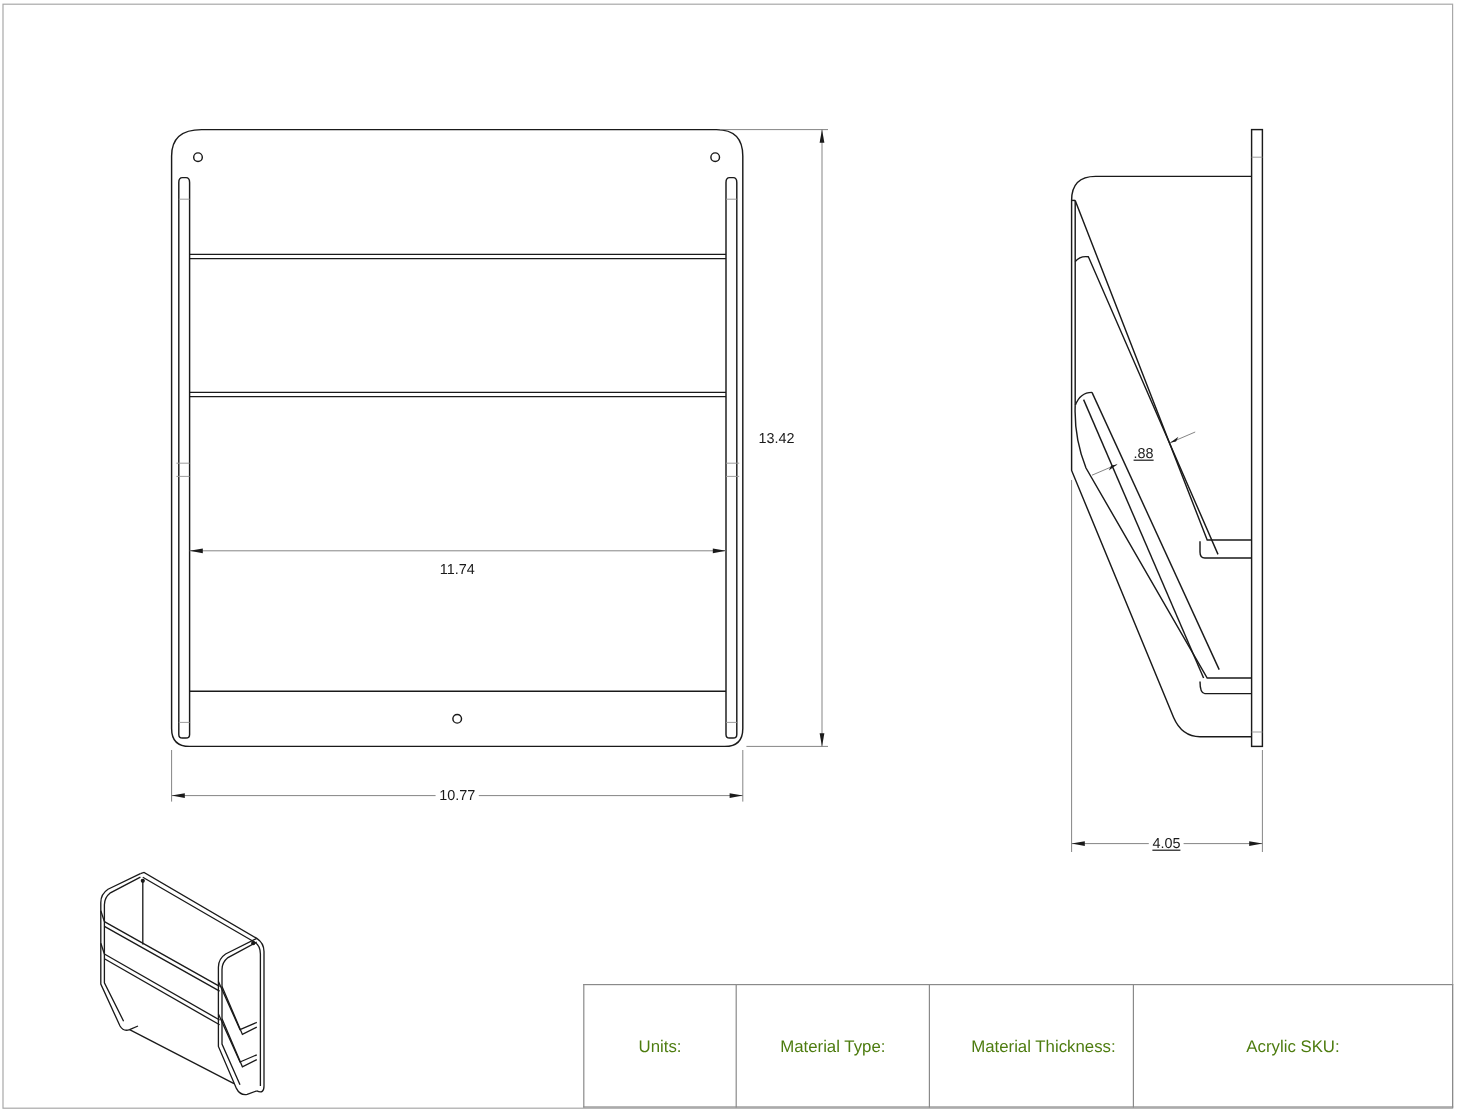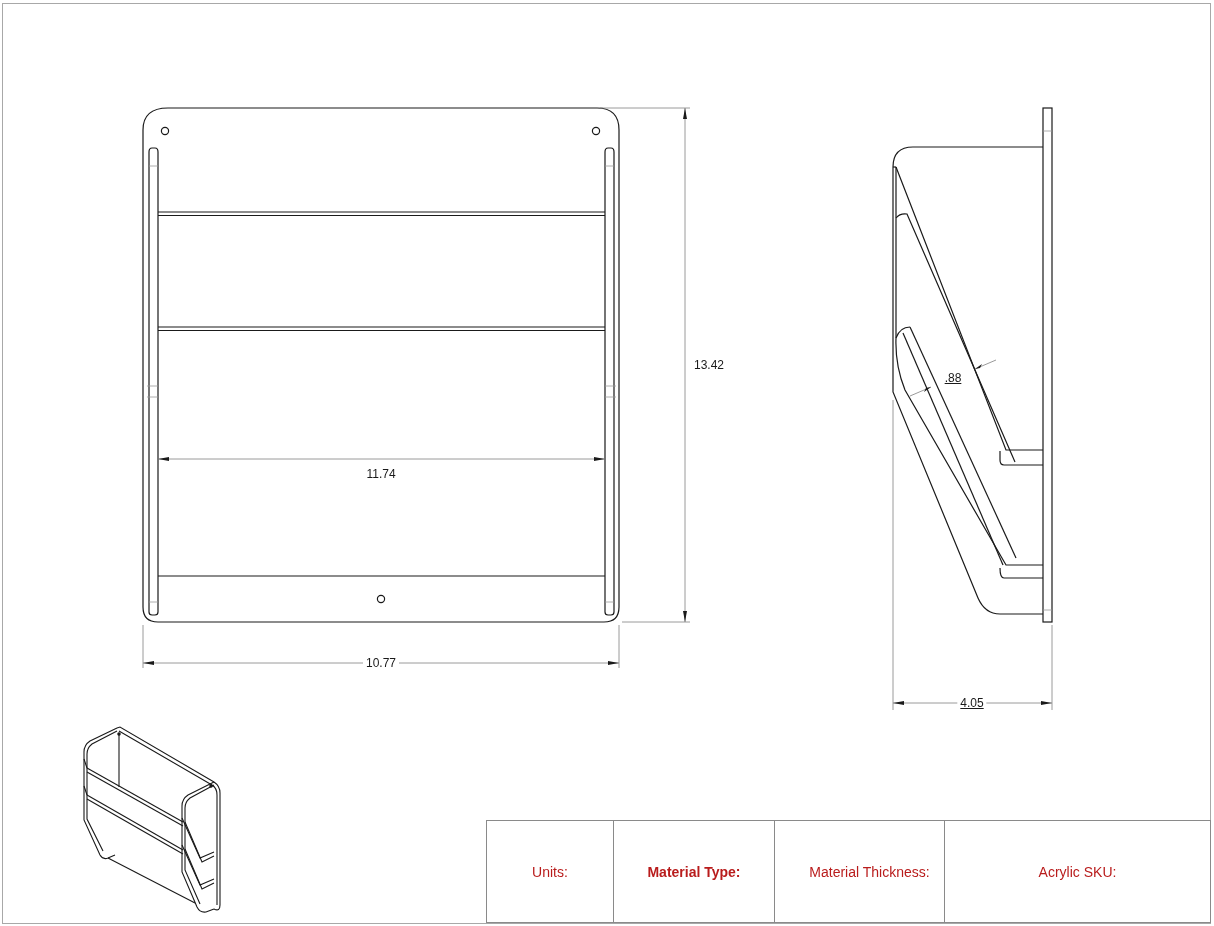--- a/index.html
+++ b/index.html
@@ -1,21 +1,21 @@
 <!DOCTYPE html>
 <html><head>
 <meta charset="utf-8">
 <style>
   html, body { margin: 0; padding: 0; background: #ffffff; }
   body { width: 1214px; height: 926px; position: relative; overflow: hidden; font-family: "Liberation Sans", sans-serif; }
   #page-frame { position: absolute; left: 2px; top: 3px; width: 1209px; height: 921px; border: 1px solid #a8a8a8; box-sizing: border-box; }
   svg#drawing { position: absolute; left: 0; top: 0; }
   .dim-label { position: absolute; font-size: 12px; color: #1a1a1a; background: #fff; padding: 0 3px; line-height: 14px; transform: translate(-50%, -50%); white-space: nowrap; }
   #title-block { position: absolute; left: 486px; top: 820px; width: 725px; height: 103px; border-collapse: collapse; }
-  #title-block td { border: 1px solid #8a8a8a; text-align: center; color: #b91c1c; padding: 0; }
+  #title-block td { border: 1px solid #8a8a8a; text-align: center; color: #4d7c0f; padding: 0; }
   #title-block tr.hdr td { height: 32px; font-size: 14px; }
   #title-block tr.val td { height: 69px; }
   .v-big { font-size: 29px; }
   .v-sku { font-size: 21px; }
 </style>
 </head>
 <body>
 
 <div id="page-frame"></div>
 
@@ -128,26 +128,26 @@
     <path d="M214,785 L190,798 Q185,802 185,808 L185,870 L200,904"></path>
     <path d="M182,818 L200,858 L214,852"></path>
     <path d="M185,822 L202,862 L214,856"></path>
     <path d="M182,845 L200,885 L214,879"></path>
     <path d="M185,849 L202,889 L214,883"></path>
   </g>
 </svg>
 
 <div class="dim-label" style="left:381px; top:663px;">10.77</div>
 <div class="dim-label" style="left:381px; top:474px;">11.74</div>
-<div class="dim-label" style="left:709px; top:365px;">13.42</div>
+<div class="dim-label" style="left:647px; top:365px;">13.42</div>
 <div class="dim-label" style="left:972px; top:703px;text-decoration:underline;">4.05</div>
 <div class="dim-label" style="left:953px; top:378px; background:transparent;text-decoration:underline;">.88</div>
 
 <table id="title-block">
   <tbody>
       <tr class="hdr">
     <td style="width:126px;">Units:</td>
-    <td style="width:160px;font-weight:bold;">Material Type:</td>
+    <td style="width:160px;">Material Type:</td>
     <td style="width:149px;padding-left:20px;">Material Thickness:</td>
     <td>Acrylic SKU:</td>
   </tr>
 </tbody>
   </table>
 
 </body></html>

